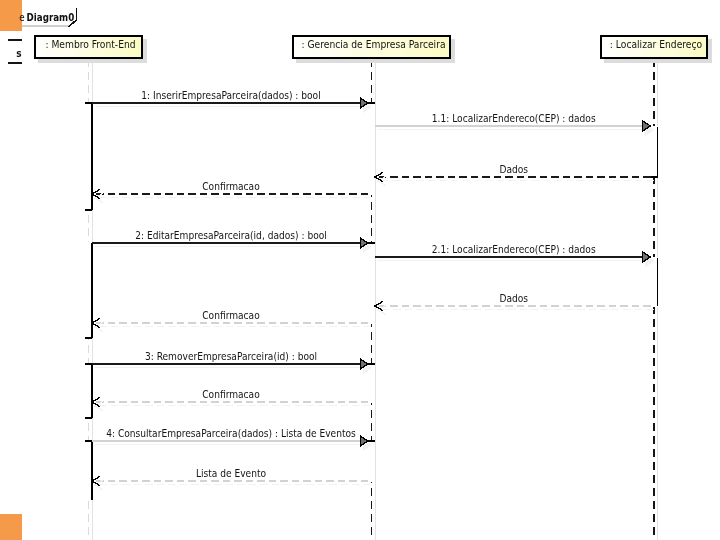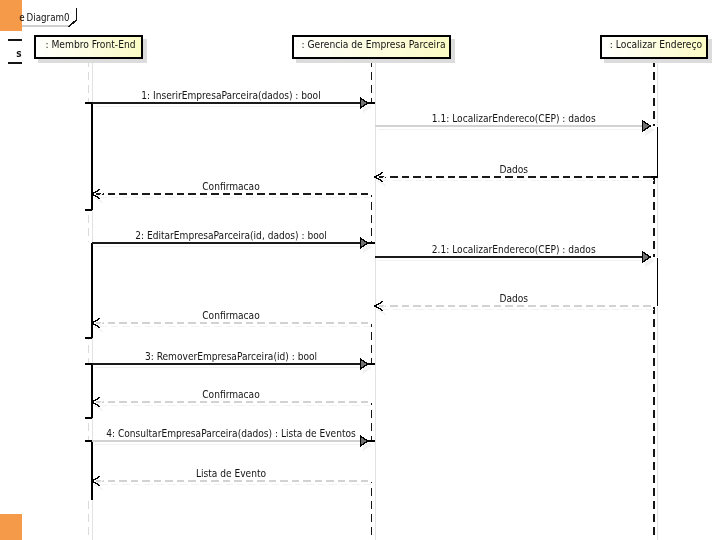--- a/index.html
+++ b/index.html
@@ -197,15 +197,15 @@
         <text x="656" y="48" text-anchor="middle" class="ll-label">: Localizar Endereço</text>
       </g>
     </svg>
 
   <svg class="layer" id="tab-svg" xmlns="http://www.w3.org/2000/svg">
       <path d="M 22 26 L 69 26" fill="none" stroke="#cfcfcf" stroke-width="1.6"></path>
       <path d="M 68.5 27 L 76.3 20 L 76.3 8" fill="none" stroke="#111111" stroke-width="1.5" stroke-linejoin="round" stroke-linecap="butt"></path>
     </svg>
 
   <span class="tab-label" id="tab-frag" style="left: 19.3px; top: 13.4px; font-size: 9.7px;">e</span>
-  <span class="tab-label" id="tab-name" style="left: 26.6px; top: 13.4px; font-size: 9.7px;">Diagram0</span>
+  <span class="tab-label" id="tab-name" style="left: 26.6px; top: 13.4px; font-size: 9.7px; font-weight: bold;">Diagram0</span>
 
 </div>
 
 </body></html>

